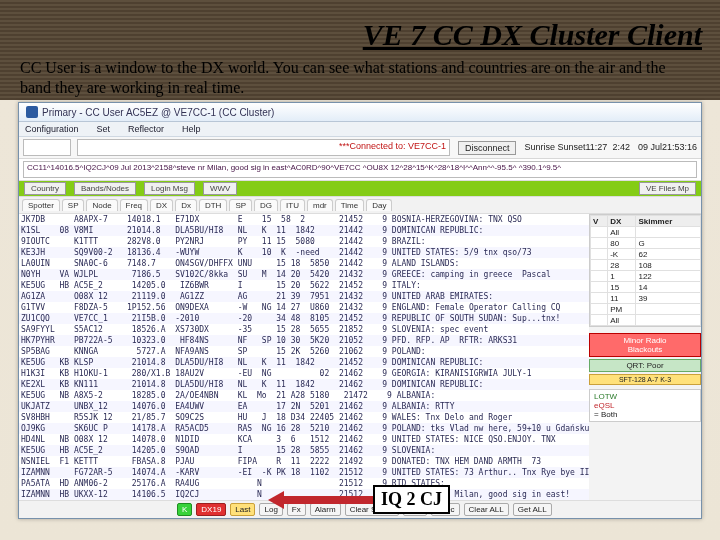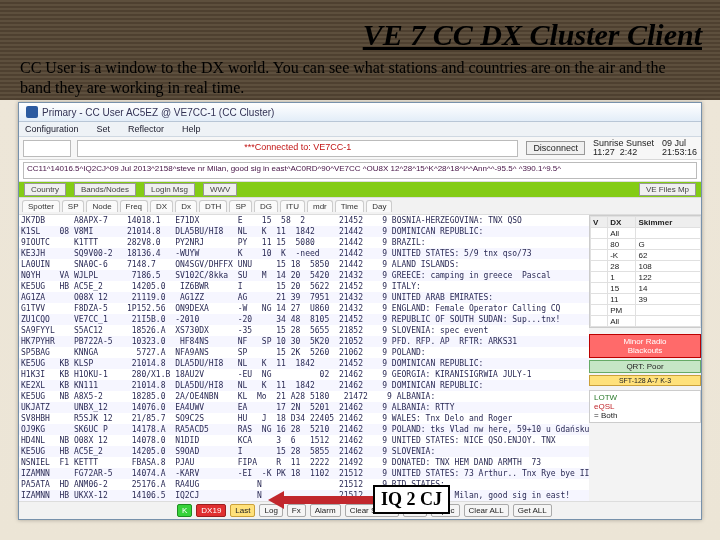--- a/index.html
+++ b/index.html
@@ -10,21 +10,21 @@
   .appwin{position:relative;z-index:1;border:1px solid #7791ab;background:#f3f3f3;box-shadow:0 0 4px rgba(0,0,0,.3);font-family:"Segoe UI",Tahoma,sans-serif;font-size:9px;color:#222}
   .titlebar{display:flex;align-items:center;height:18px;background:linear-gradient(#fff,#e3edf8);border-bottom:1px solid #b8c6d6;padding:0 7px;font-size:10px;color:#335}
   .titlebar .icon{width:12px;height:12px;background:#2b5aa0;margin-right:4px;border-radius:2px}
   .menubar{display:flex;gap:18px;padding:2px 6px;background:#eef2f6;border-bottom:1px solid #cfd8e2}
   .menubar span{color:#223}
   .toolbar1{display:flex;align-items:center;gap:6px;padding:2px 4px;background:#f7f7f7;border-bottom:1px solid #d8d8d8}
   .big-input{flex:1;border:1px solid #bbb;background:#fff;padding:1px 3px;height:13px}
   .pill{display:inline-block;padding:1px 6px;border:1px solid #999;border-radius:0;background:#f0f0f0;margin:0 2px}
   .status-row{display:flex;align-items:center;gap:6px;padding:2px 4px;background:#fff;border-bottom:1px solid #ddd;font-size:8px;color:#414}
   .rightbox{margin-left:auto;display:flex;gap:8px}
-  .rightbox .pair{display:flex;flex-direction:column;align-items:flex-start;line-height:1}
+  .rightbox .pair{display:flex;flex-direction:row;align-items:center;line-height:1}
   .cols-row{display:flex;align-items:flex-end;padding:1px 3px;background:#84cc16;border-bottom:1px solid #dcdcdc;gap:4px;font-size:8px;color:#444}
   .tabsrow{display:flex;padding:2px 3px;background:#f2f2f2;border-bottom:1px solid #ddd;font-size:8px;color:#333}
   .tabsrow span{border:1px solid #ccc;border-bottom:none;padding:1px 5px;margin-right:2px;background:#fafafa;border-radius:3px 3px 0 0}
 
   .body-split{display:flex}
   .main-table{flex:1;background:#fff;font-family:Consolas,monospace;font-size:8px;line-height:11px;color:#2a2a55;overflow:hidden}
   .row{white-space:pre;padding:0 2px}
   .row:nth-child(even){background:#f6f6ff}
   .side{width:112px;display:flex;flex-direction:column;font-size:8px}
   .side-grid{border:1px solid #ccc;border-right:0}
@@ -63,21 +63,21 @@
   </div>
   <div class="menubar">
     <span>Configuration</span>
     <span>Set</span>
     <span>Reflector</span>
     <span>Help</span>
   </div>
 
   <div class="toolbar1">
     <span class="big-input" style="flex:0 0 40px;border-color:#bbb"></span>
-    <span class="big-input" style="text-align:center;color:#c11414">***Connected to: VE7CC-1</span>
+    <span class="big-input" style="text-align:right;color:#c11414">***Connected to: VE7CC-1</span>
     <span class="pill">Disconnect</span>
     <div class="rightbox">
       <div class="pair">
             <span>Sunrise  Sunset</span>
             <span><span>11:27</span>&nbsp;&nbsp;<span>2:42</span></span>
           </div>
       <div class="pair">
             <span>09 Jul</span>
             <span>21:53:16</span>
           </div>

